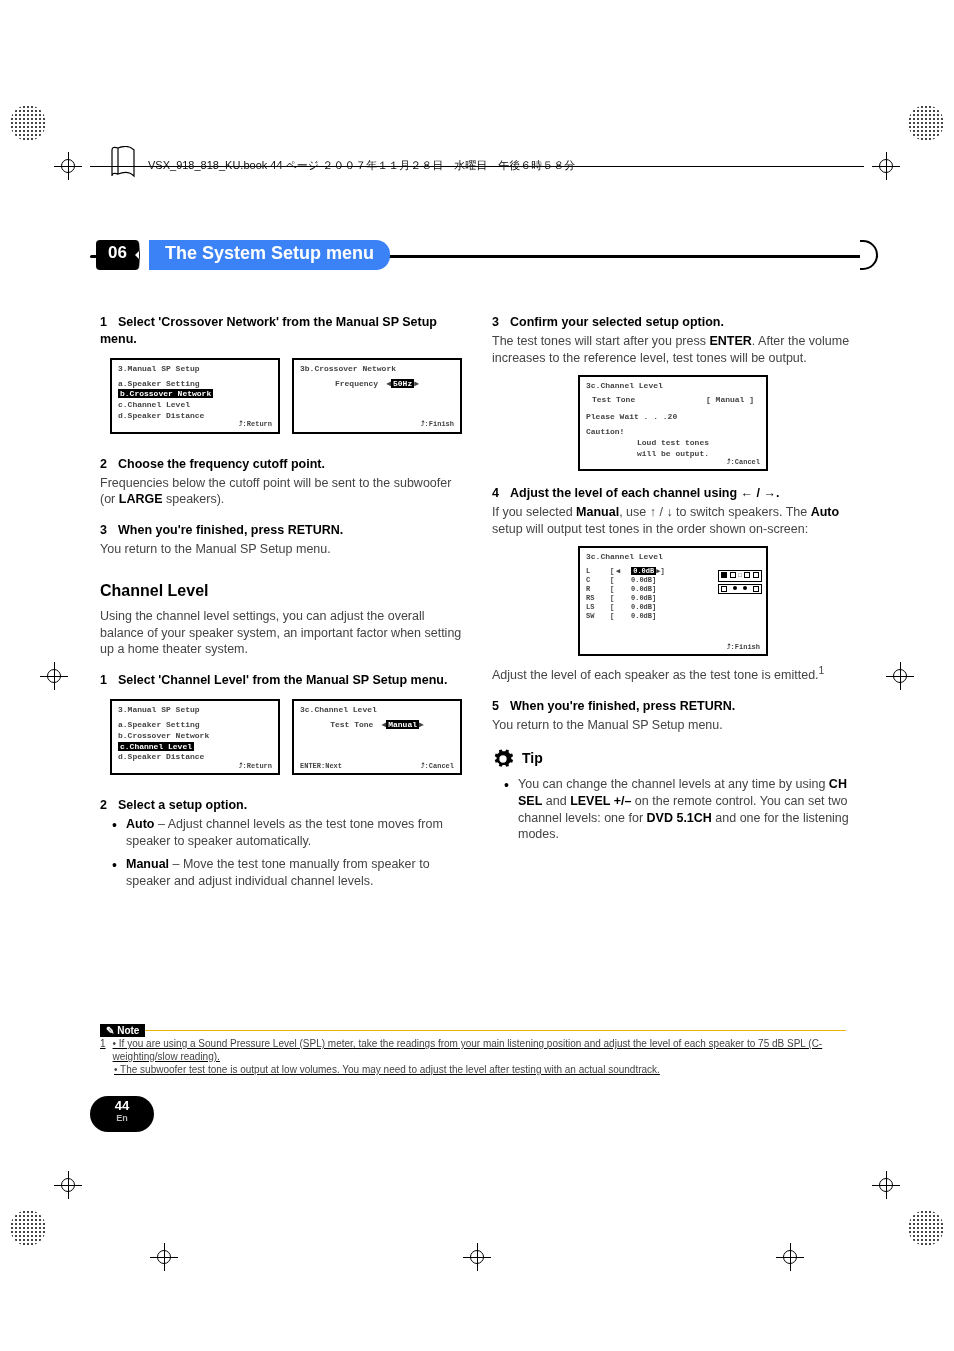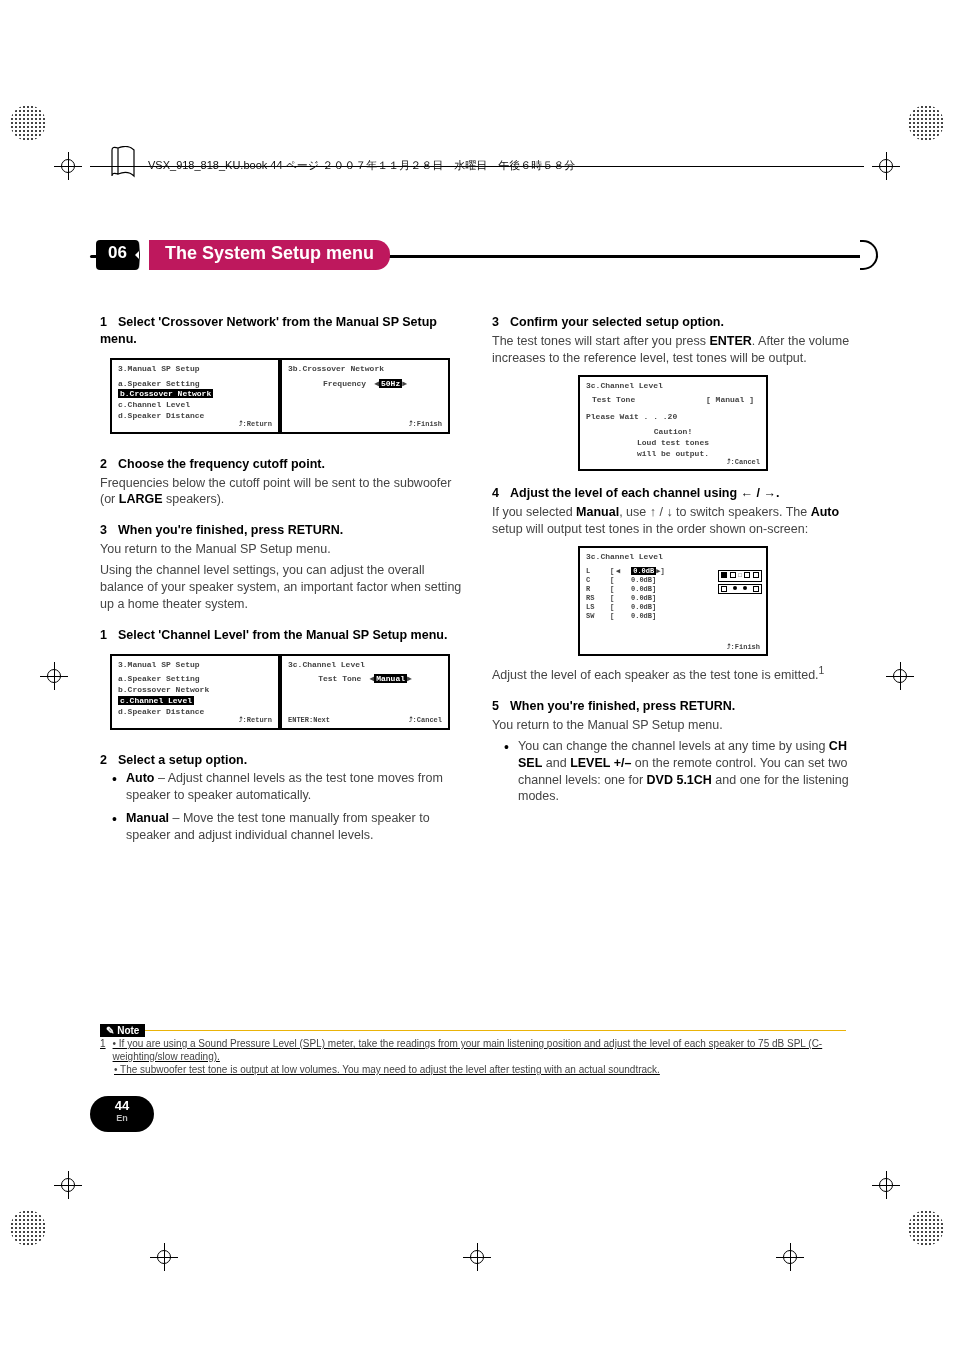--- a/index.html
+++ b/index.html
@@ -61,21 +61,21 @@
   .chapter-num {
     position: relative;
     background: #000; color: #fff;
     padding: 3px 12px;
     border-radius: 4px;
     font-weight: bold; font-size: 17px;
     margin-left: 6px;
   }
   .chapter-title {
     position: relative;
-    background: #be185d; color: #fff;
+    background: #3b82f6; color: #fff;
     padding: 3px 16px;
     font-weight: bold; font-size: 18px;
     margin-left: 10px;
     border-radius: 0 14px 14px 0;
   }
   .chapter-title::before {
     content: "";
     position: absolute;
     left: -14px; top: 50%;
     transform: translateY(-50%);
@@ -126,21 +126,21 @@
     font-weight: bold;
     padding: 4px 6px 10px 6px;
     position: relative;
     background: #fff;
     margin: 8px 0;
   }
   .osd .title { font-size: 8px; margin-bottom: 4px; }
   .osd .hi { background: #000; color: #fff; padding: 0 2px; }
   .osd .ftr { position: absolute; bottom: 2px; right: 6px; font-size: 7px; }
   .osd .ftr2 { position: absolute; bottom: 2px; left: 6px; font-size: 7px; margin-top: 20px; }
-  .osd-pair { display: flex; gap: 0; justify-content: flex-start; padding-left: 10px; }
+  .osd-pair { display: flex; gap: 0; justify-content: space-between; padding-left: 10px; }
   .osd-center { margin: 8px auto; }
 
   .ch-table { font-size: 7px; line-height: 1.3; }
   .ch-table div { display: flex; }
   .ch-table .lab { width: 24px; }
   .ch-table .brk { width: 6px; }
   .ch-table .val { width: 36px; text-align: right; }
 
   .spk-diag {
     position: absolute; right: 4px; top: 22px;
@@ -265,20 +265,21 @@
     </div>
 
     <div class="step"><span class="n">2</span><span>Choose the frequency cutoff point.</span></div>
     <div class="para">
       <span>Frequencies below the cutoff point will be sent to the subwoofer (or </span><b style="color:#000">LARGE</b><span> speakers).</span>
     </div>
 
     <div class="step"><span class="n">3</span><span>When you're finished, press RETURN.</span></div>
     <div class="para">You return to the Manual SP Setup menu.</div>
 
+    <h3 class="section">Channel Level</h3>
     <div class="para">Using the channel level settings, you can adjust the overall balance of your speaker system, an important factor when setting up a home theater system.</div>
 
     <div class="step"><span class="n">1</span><span>Select 'Channel Level' from the Manual SP Setup menu.</span></div>
 
     <div class="osd-pair">
       <div class="osd">
         <div class="title">3.Manual  SP  Setup</div>
         <div>a.Speaker  Setting</div>
         <div>b.Crossover  Network</div>
         <div><span class="hi">c.Channel  Level</span></div>
@@ -309,21 +310,21 @@
       <span>The test tones will start after you press </span><b style="color:#000">ENTER</b><span>. After the volume increases to the reference level, test tones will be output.</span>
     </div>
 
     <div class="osd osd-center" style="width:190px;">
       <div class="title">3c.Channel  Level</div>
       <div style="display:flex; justify-content:space-between; padding:0 6px;">
         <span>Test  Tone</span>
           <span>[ Manual ]</span>
       </div>
       <div style="text-align:left; margin-top:6px;">Please  Wait . . .20</div>
-      <div style="text-align:center; margin-top:4px;">Caution!</div>
+      <div style="text-align:left; margin-top:4px;">Caution!</div>
       <div style="text-align:center;">Loud  test  tones</div>
       <div style="text-align:center;">will  be  output.</div>
       <div class="ftr">⤴<span>:Cancel</span></div>
     </div>
 
     <div class="step"><span class="n">4</span><span>Adjust the level of each channel using </span><span>← / →</span><span>.</span></div>
     <div class="para">
       <span>If you selected </span><b style="color:#000">Manual</b><span>, use </span><span>↑ / ↓</span><span> to switch speakers. The </span><b style="color:#000">Auto</b><span> setup will output test tones in the order shown on-screen:</span>
     </div>
 
@@ -387,20 +388,28 @@
       <div class="ftr">⤴<span>:Finish</span></div>
     </div>
 
     <div class="para">
       <span>Adjust the level of each speaker as the test tone is emitted.</span><sup>1</sup>
     </div>
 
     <div class="step"><span class="n">5</span><span>When you're finished, press RETURN.</span></div>
     <div class="para">You return to the Manual SP Setup menu.</div>
 
+    <div class="tip-row">
+      <span class="gear">
+        <svg viewBox="0 0 24 24">
+            <path fill="#000" d="M12 8a4 4 0 100 8 4 4 0 000-8zm9 4l2 1-1 3-2-.5-2 2 .5 2-3 1-1-2h-3l-1 2-3-1 .5-2-2-2-2 .5-1-3 2-1v-2l-2-1 1-3 2 .5 2-2-.5-2 3-1 1 2h3l1-2 3 1-.5 2 2 2 2-.5 1 3-2 1z"></path>
+          </svg>
+      </span>
+      <span class="tip-label">Tip</span>
+    </div>
     <ul class="bul">
       <li>
         <span>You can change the channel levels at any time by using </span><b style="color:#000">CH SEL</b><span> and </span><b style="color:#000">LEVEL +/–</b><span> on the remote control. You can set two channel levels: one for </span><b style="color:#000">DVD 5.1CH</b><span> and one for the listening modes.</span>
       </li>
     </ul>
   </div>
 </div>
 
 <div class="note-bar">
   <div class="note-tag">✎ <span>Note</span></div>

